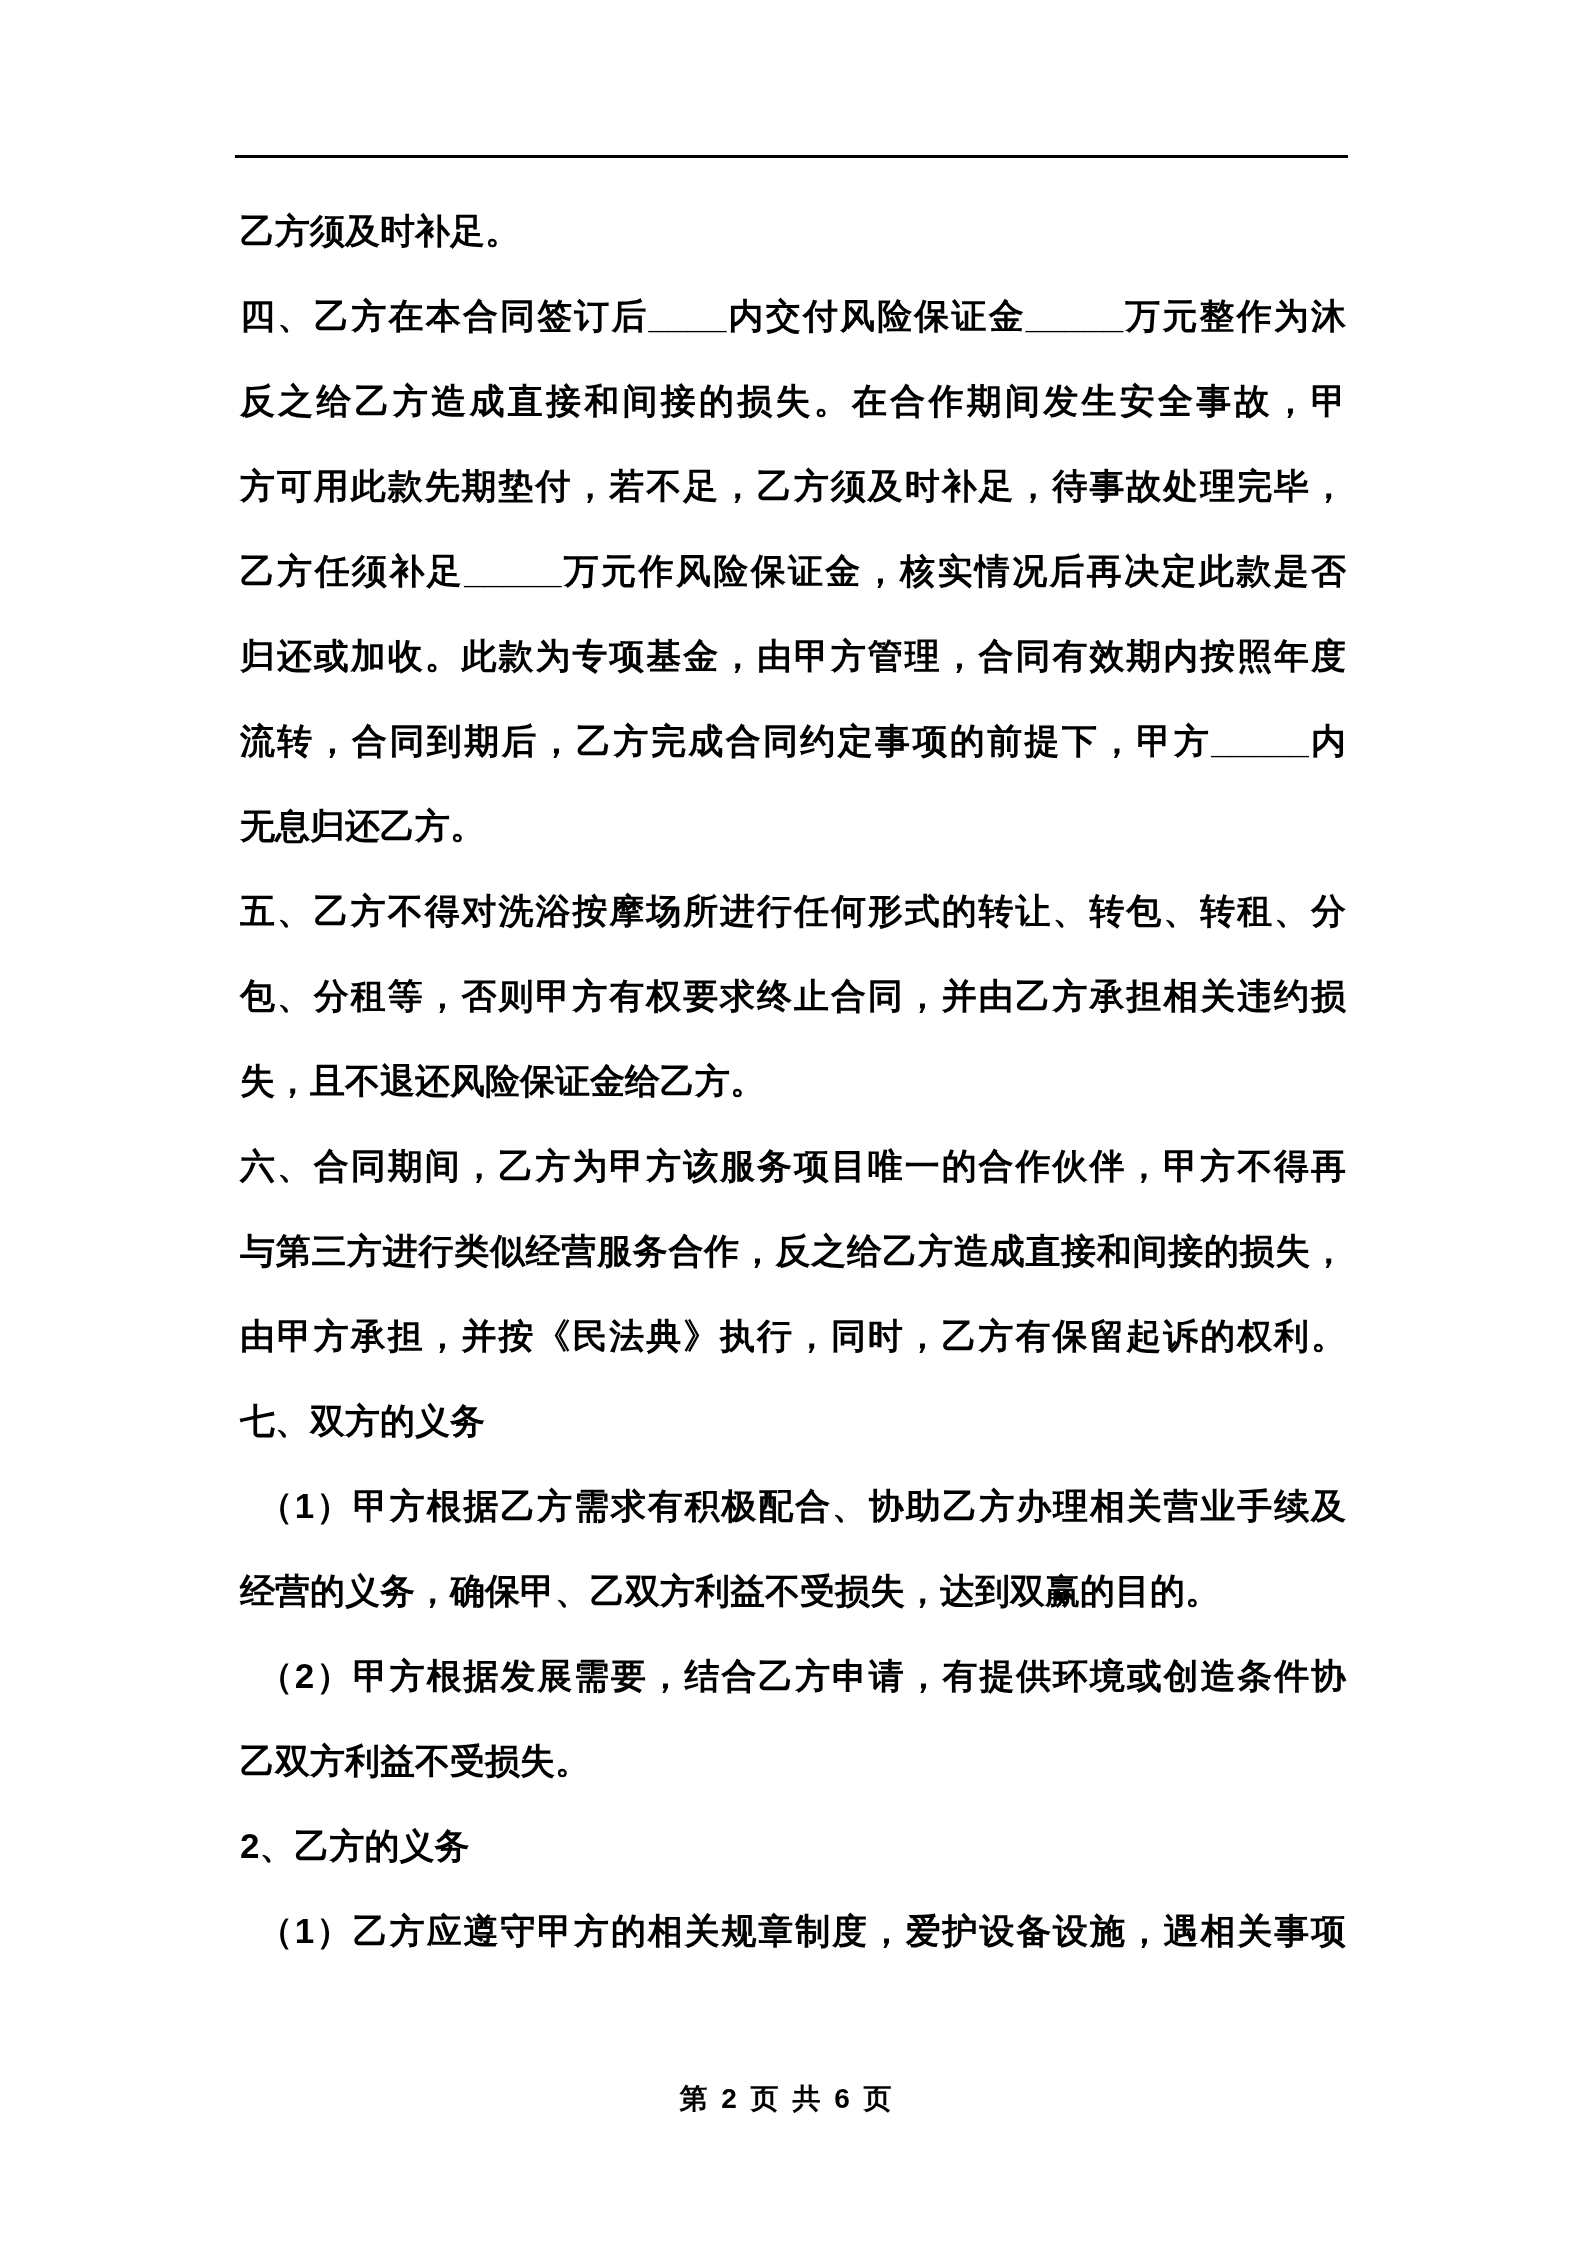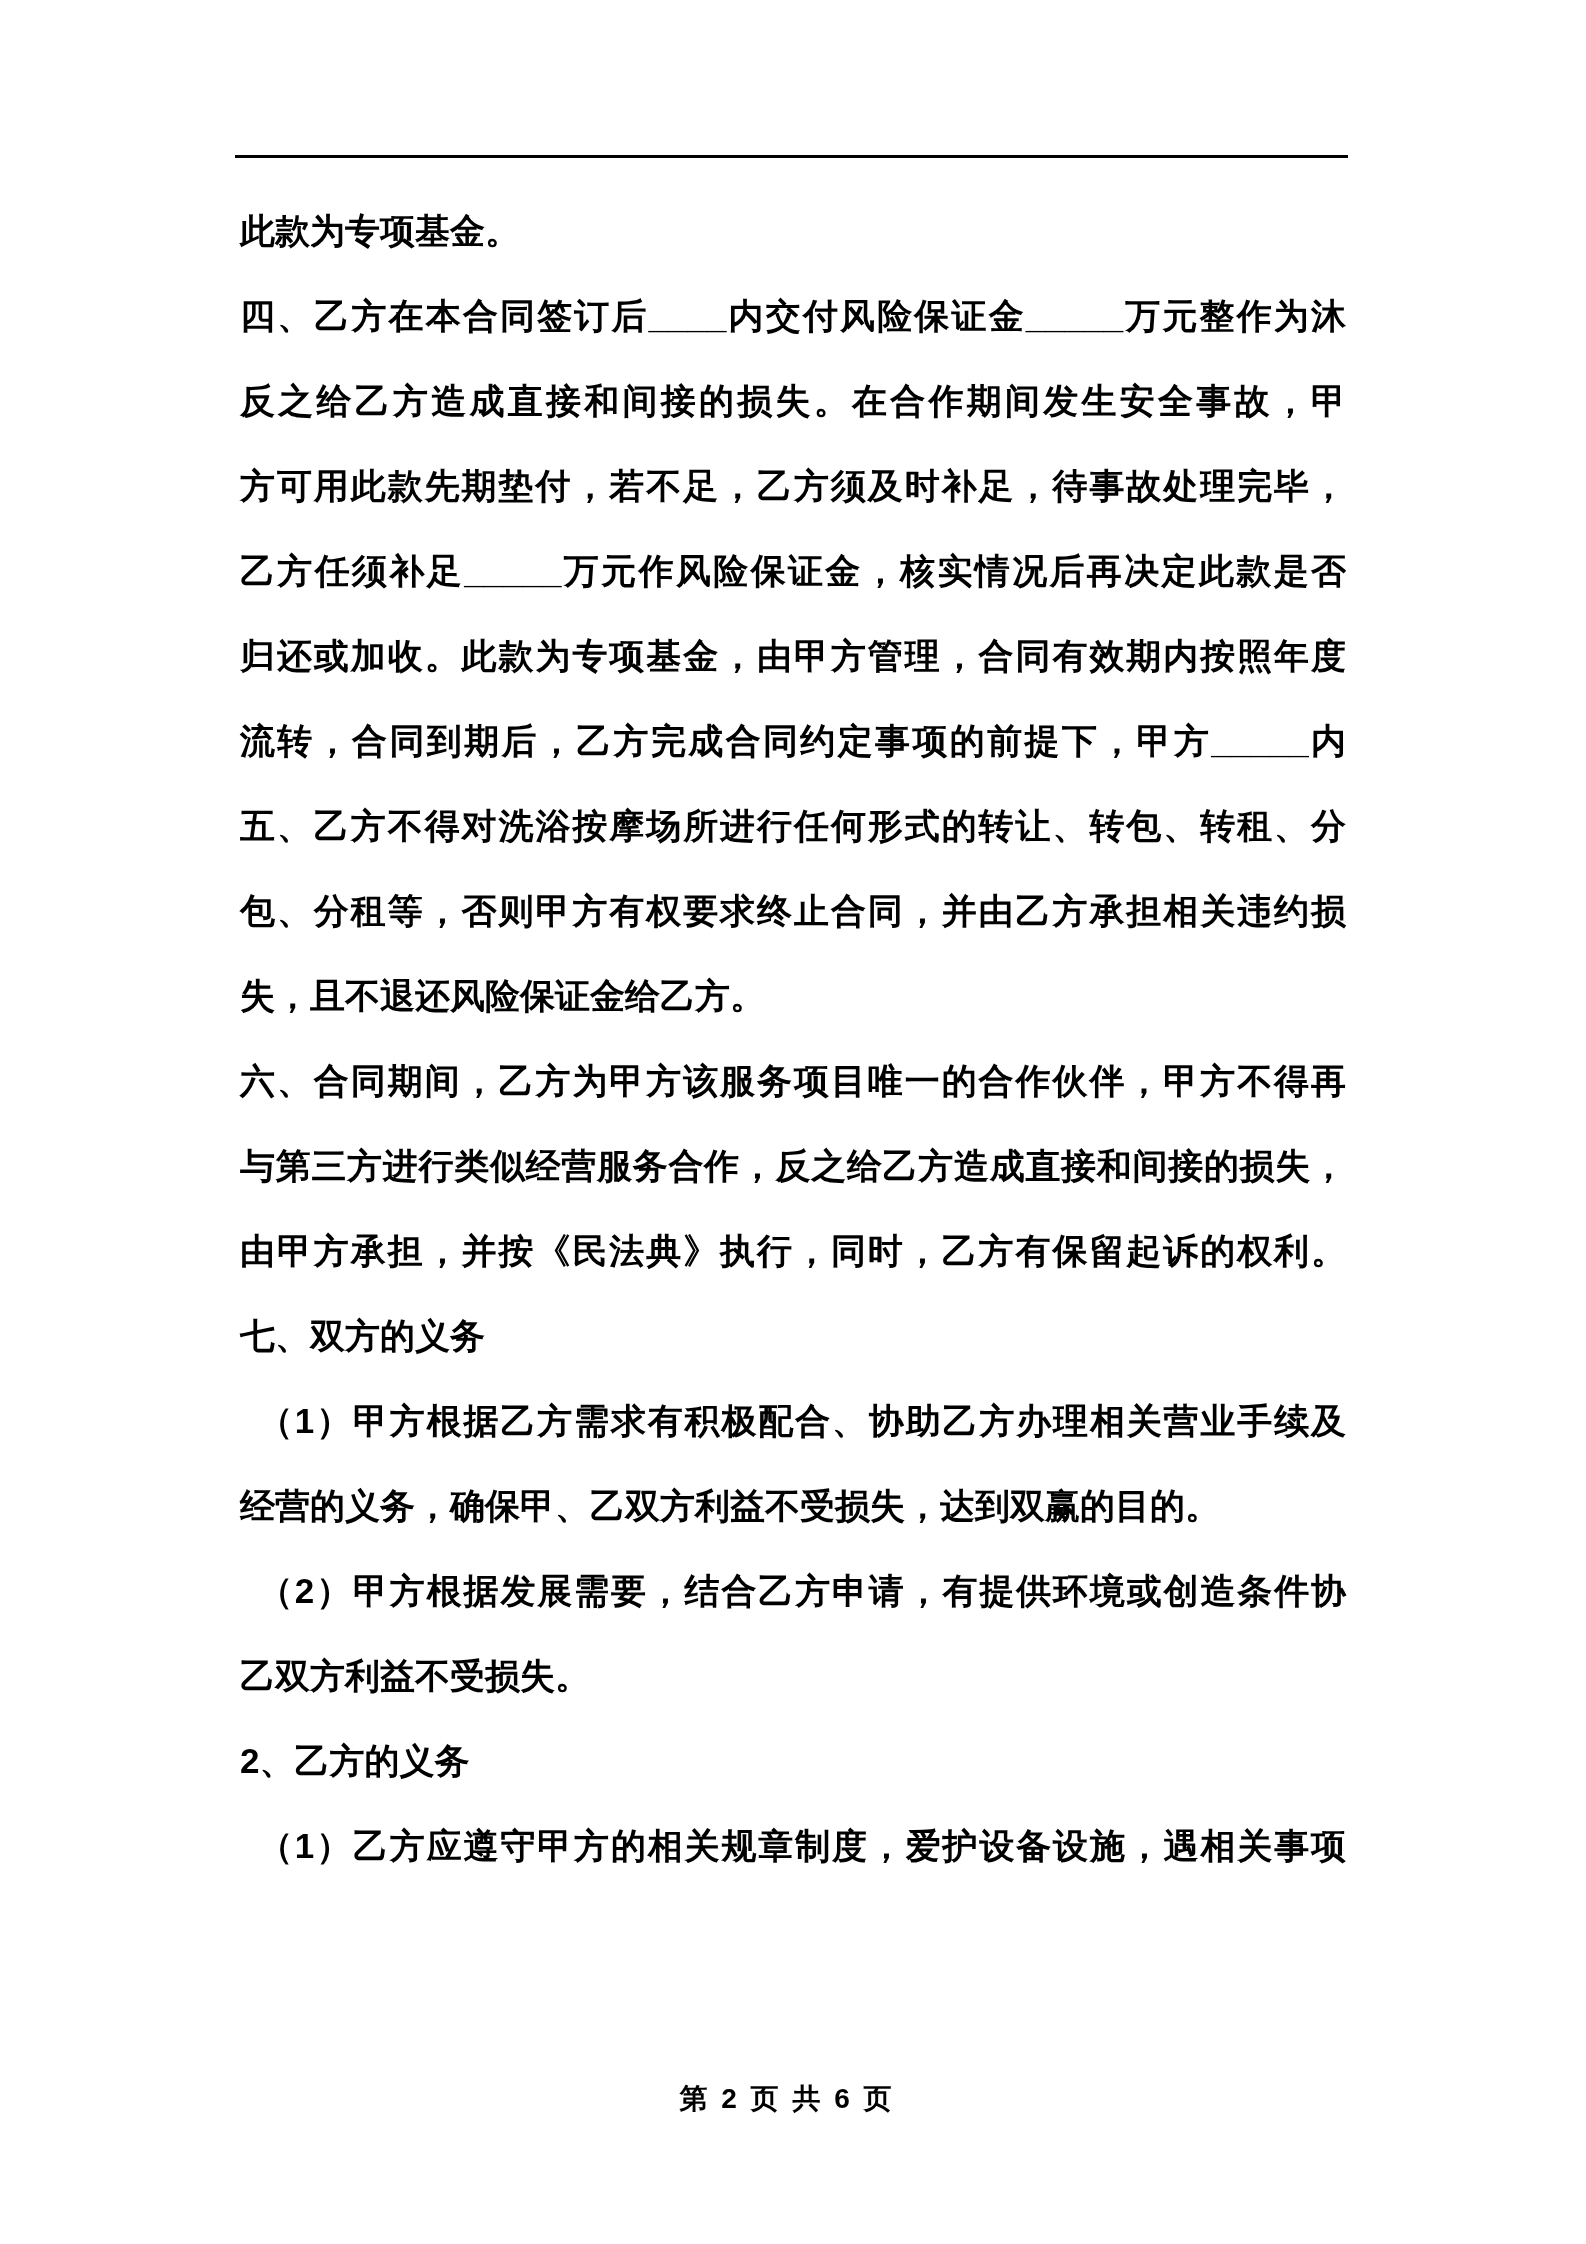--- a/index.html
+++ b/index.html
@@ -59,27 +59,28 @@
   }
 </style>
 </head>
 <body>
 
 <div class="page">
 
   <div class="header-rule"></div>
 
   <main class="body-text">
-    <div class="line">此款为专项基金。</div>
+    <div class="line">乙方须及时补足。</div>
     <div class="line fill">四、乙方在本合同签订后____内交付风险保证金_____万元整作为沐</div>
     <div class="line fill">反之给乙方造成直接和间接的损失。在合作期间发生安全事故，甲</div>
     <div class="line fill">方可用此款先期垫付，若不足，乙方须及时补足，待事故处理完毕，</div>
     <div class="line fill">乙方任须补足_____万元作风险保证金，核实情况后再决定此款是否</div>
     <div class="line fill">归还或加收。此款为专项基金，由甲方管理，合同有效期内按照年度</div>
     <div class="line fill">流转，合同到期后，乙方完成合同约定事项的前提下，甲方_____内</div>
+    <div class="line">无息归还乙方。</div>
     <div class="line fill">五、乙方不得对洗浴按摩场所进行任何形式的转让、转包、转租、分</div>
     <div class="line fill">包、分租等，否则甲方有权要求终止合同，并由乙方承担相关违约损</div>
     <div class="line">失，且不退还风险保证金给乙方。</div>
     <div class="line fill">六、合同期间，乙方为甲方该服务项目唯一的合作伙伴，甲方不得再</div>
     <div class="line fill">与第三方进行类似经营服务合作，反之给乙方造成直接和间接的损失，</div>
     <div class="line fill">由甲方承担，并按《民法典》执行，同时，乙方有保留起诉的权利。</div>
     <div class="line">七、双方的义务</div>
     <div class="line fill indent">（1）甲方根据乙方需求有积极配合、协助乙方办理相关营业手续及</div>
     <div class="line">经营的义务，确保甲、乙双方利益不受损失，达到双赢的目的。</div>
     <div class="line fill indent">（2）甲方根据发展需要，结合乙方申请，有提供环境或创造条件协</div>

